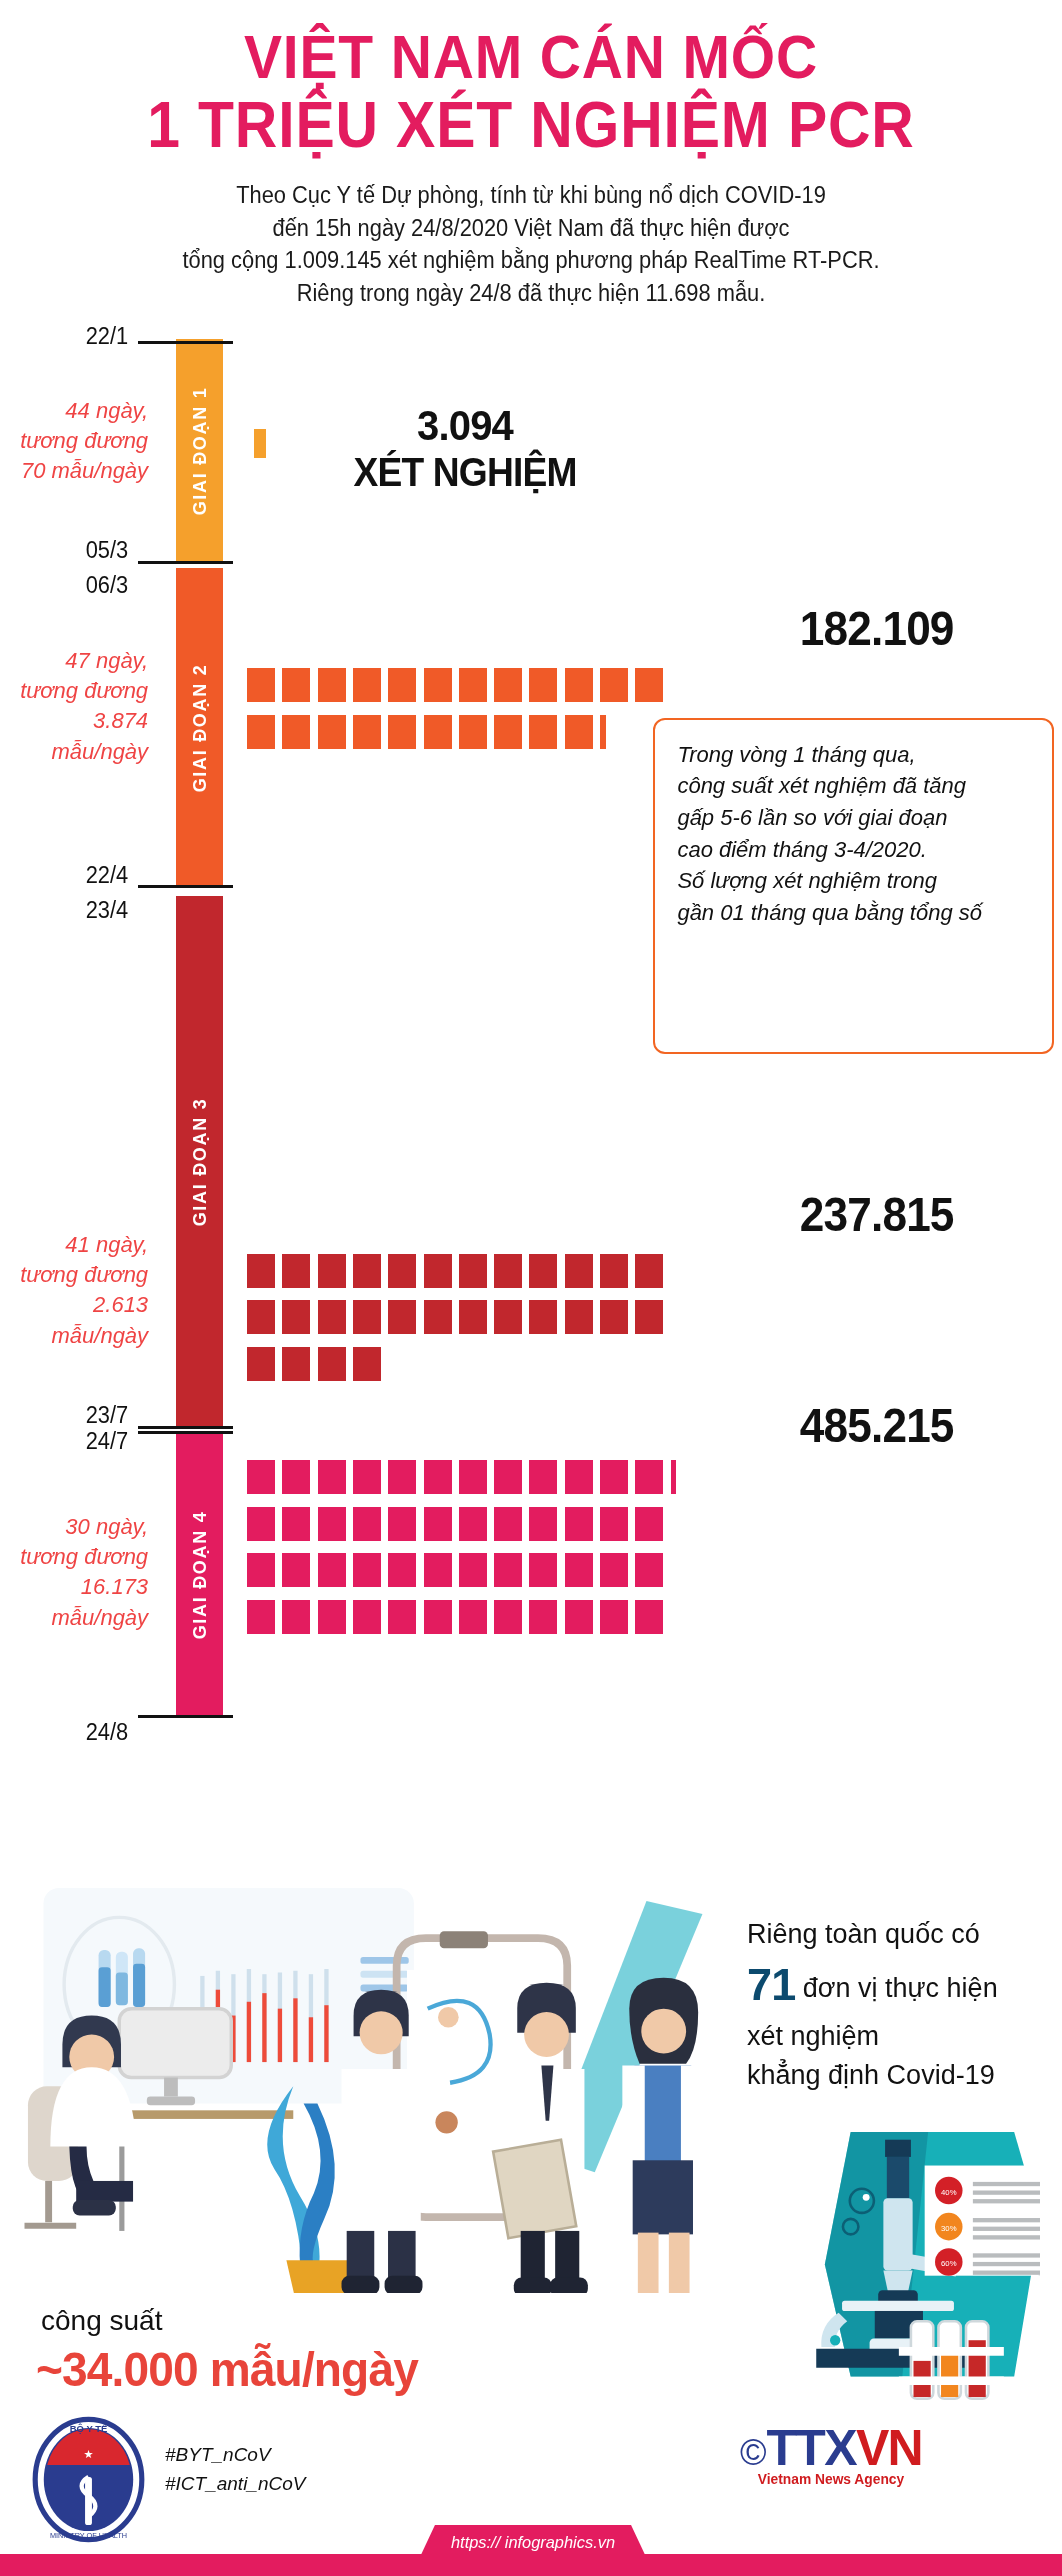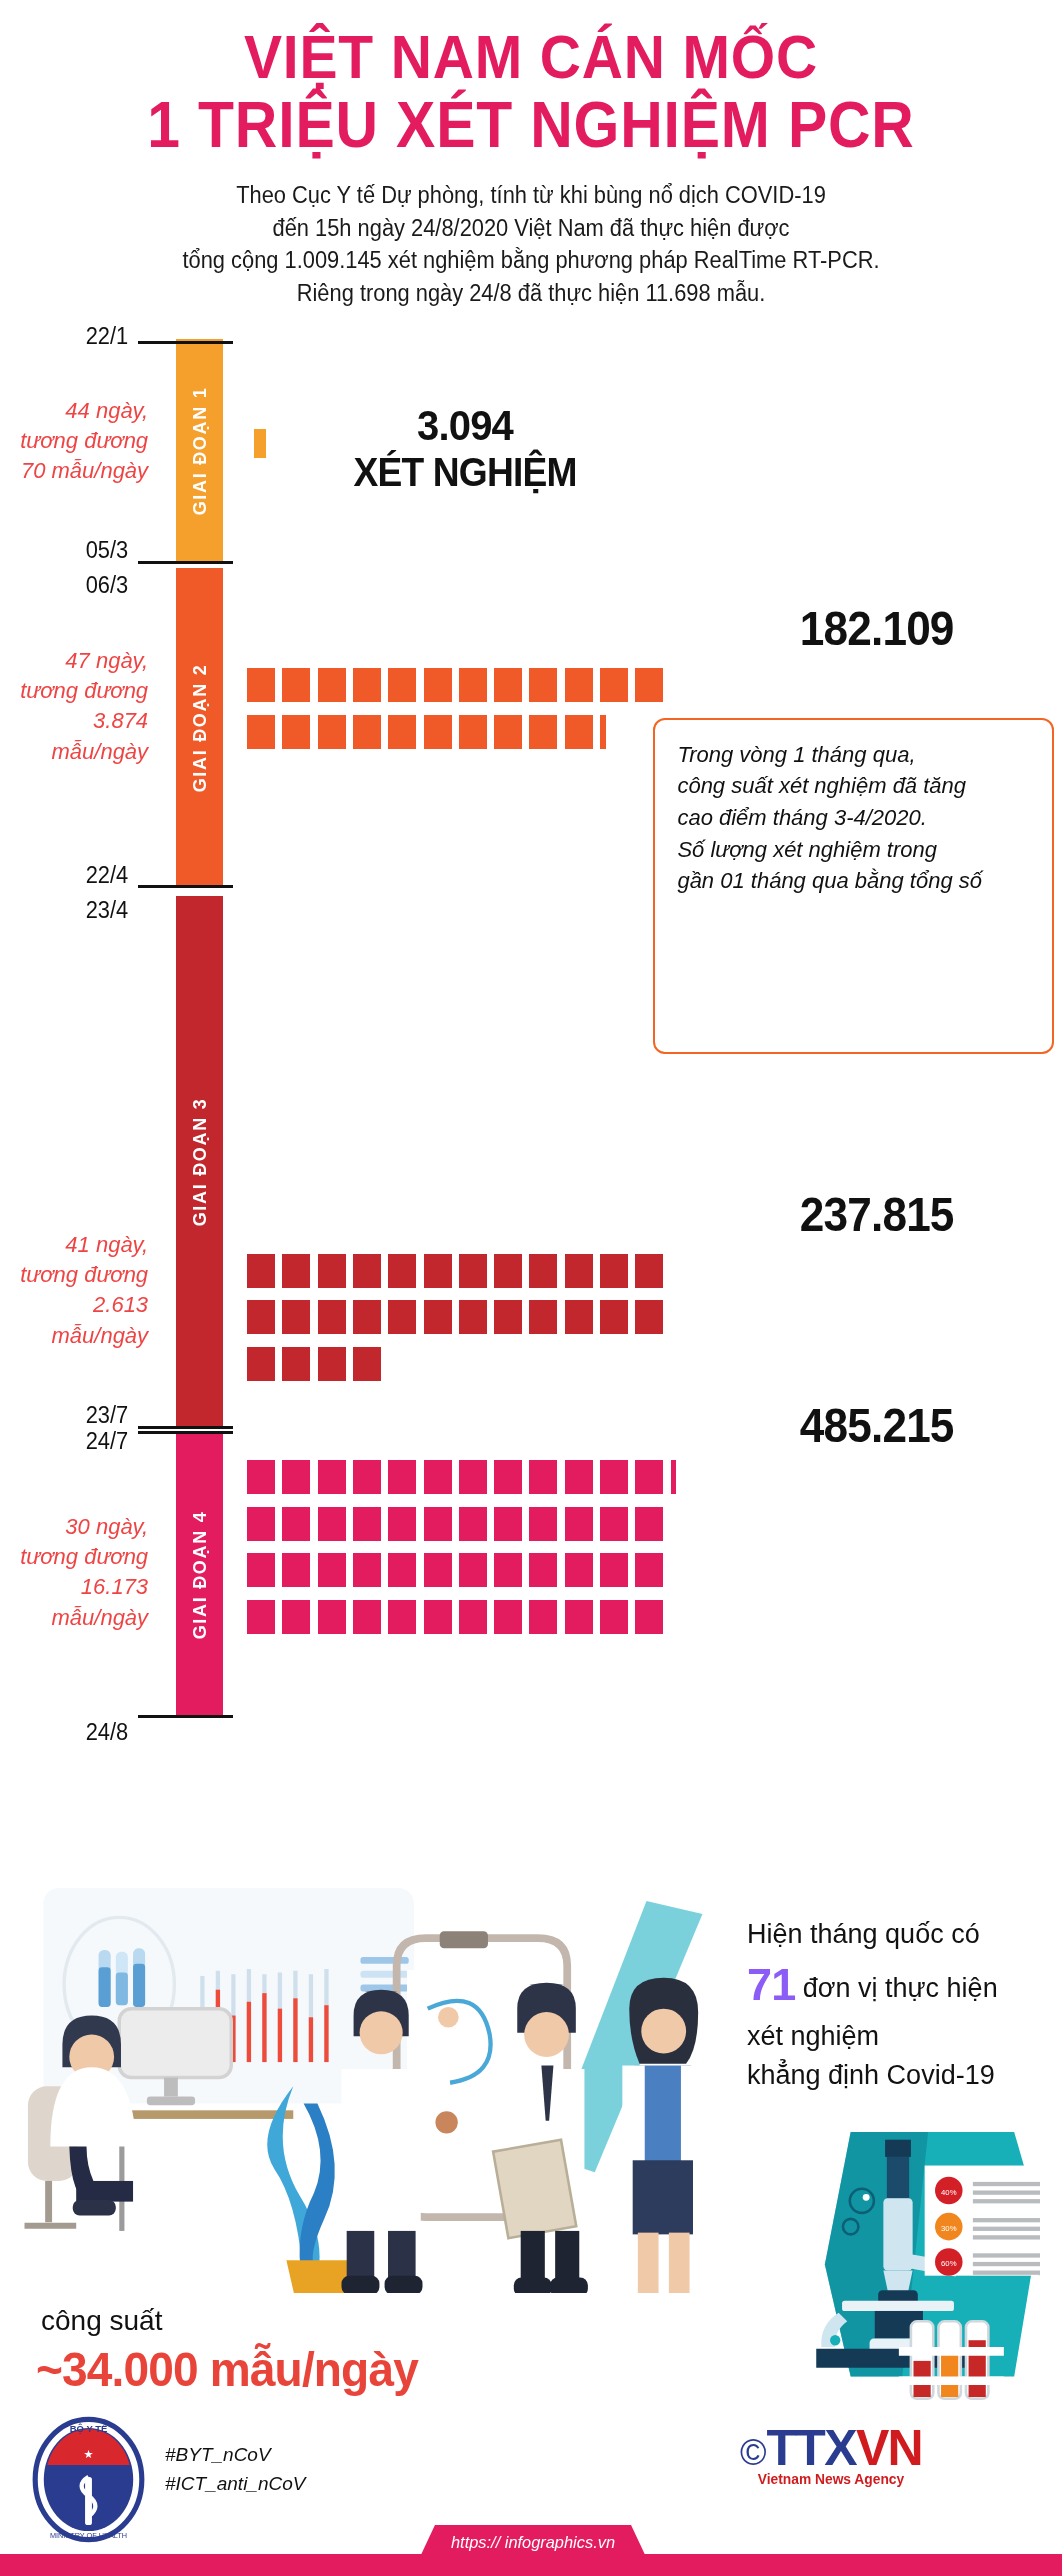--- a/index.html
+++ b/index.html
@@ -74,21 +74,21 @@
     color:#111;
   }
   
   .bottom { position:absolute; left:0; top:1881px; width:1062px; height:695px; }
   .illus { position:absolute; left:8.6px; top:6.9px; width:715px; height:405px; }
   .right-text {
     position:absolute; left:747px; top:34px; width:315px;
     font-size:27px; line-height:1.42; color:#111;
   }
   .right-text .big71 {
-    color:#8b5cf6; font-weight:bold; font-size:45px;
+    color:#0c4a6e; font-weight:bold; font-size:45px;
     vertical-align:-3.4px; letter-spacing:-0.9px;
   }
   .cap-label { position:absolute; left:41px; top:424px; font-size:28px; color:#111; }
   .cap-value {
     position:absolute; left:36px; top:461px;
     font-size:48px; font-weight:bold; color:#E8443A;
     letter-spacing:-0.9px; transform:scaleX(0.96); transform-origin:left;
   }
   .hashtags {
     position:absolute; left:165px; top:560px;
@@ -142,20 +142,21 @@
 
   <div class="sq" style="left:254px;top:112px;width:12px;height:29px;background:#F5A02C;"></div>
   <div class="ph1-text" style="left:293px;top:84px;width:344px;">
     <span class="n">3.094</span>
     <span class="t">XÉT NGHIỆM</span>
   </div>
 
   <div class="callout">
     <div>Trong vòng 1 tháng qua,</div>
     <div>công suất xét nghiệm  đã tăng</div>
+    <div>gấp 5-6 lần so với giai đoạn</div>
     <div>cao điểm tháng 3-4/2020.</div>
     <div>Số lượng xét nghiệm trong</div>
     <div>gần 01 tháng qua bằng tổng số</div>
   </div>
 
   <div class="phase-bar" style="top:251px;height:320px;background:#F05A28;">
     <span class="vlabel">GIAI ĐOẠN 2</span>
   </div>
   <div class="tick-label" style="left:8.6px;top:255px;">06/3</div>
   <div class="phase-note" style="left:0px;top:329px;">
@@ -402,21 +403,21 @@
       <path d="M780 206 h26 v190 h-26z" fill="#ffffff"></path>
       <rect x="724" y="316" width="70" height="86" fill="#2d3b5c"></rect>
       <rect x="730" y="400" width="24" height="78" fill="#f0c9a8"></rect>
       <rect x="766" y="400" width="24" height="78" fill="#f0c9a8"></rect>
       <path d="M722 470 h34 l-4 16 h-30z" fill="#2b3146"></path>
       <path d="M760 470 h34 l-4 16 h-30z" fill="#2b3146"></path>
     </g>
   </svg>
 
   <div class="right-text">
-    <div>Hiện tháng quốc có</div>
+    <div>Riêng toàn quốc có</div>
     <div>
       <span class="big71">71</span><span> đơn vị thực hiện</span>
     </div>
     <div>xét nghiệm</div>
     <div>khẳng định Covid-19</div>
   </div>
 
   <svg style="position:absolute;left:756px;top:237px;width:284px;height:293px;" viewBox="0 0 330 340">
     <path d="M110 16 L300 16 L330 120 L300 300 L110 300 L80 170 Z" fill="#17b0b8"></path>
     <path d="M110 16 L200 16 L170 300 L110 300 L80 170 Z" fill="#0f7f92" opacity="0.55"></path>

